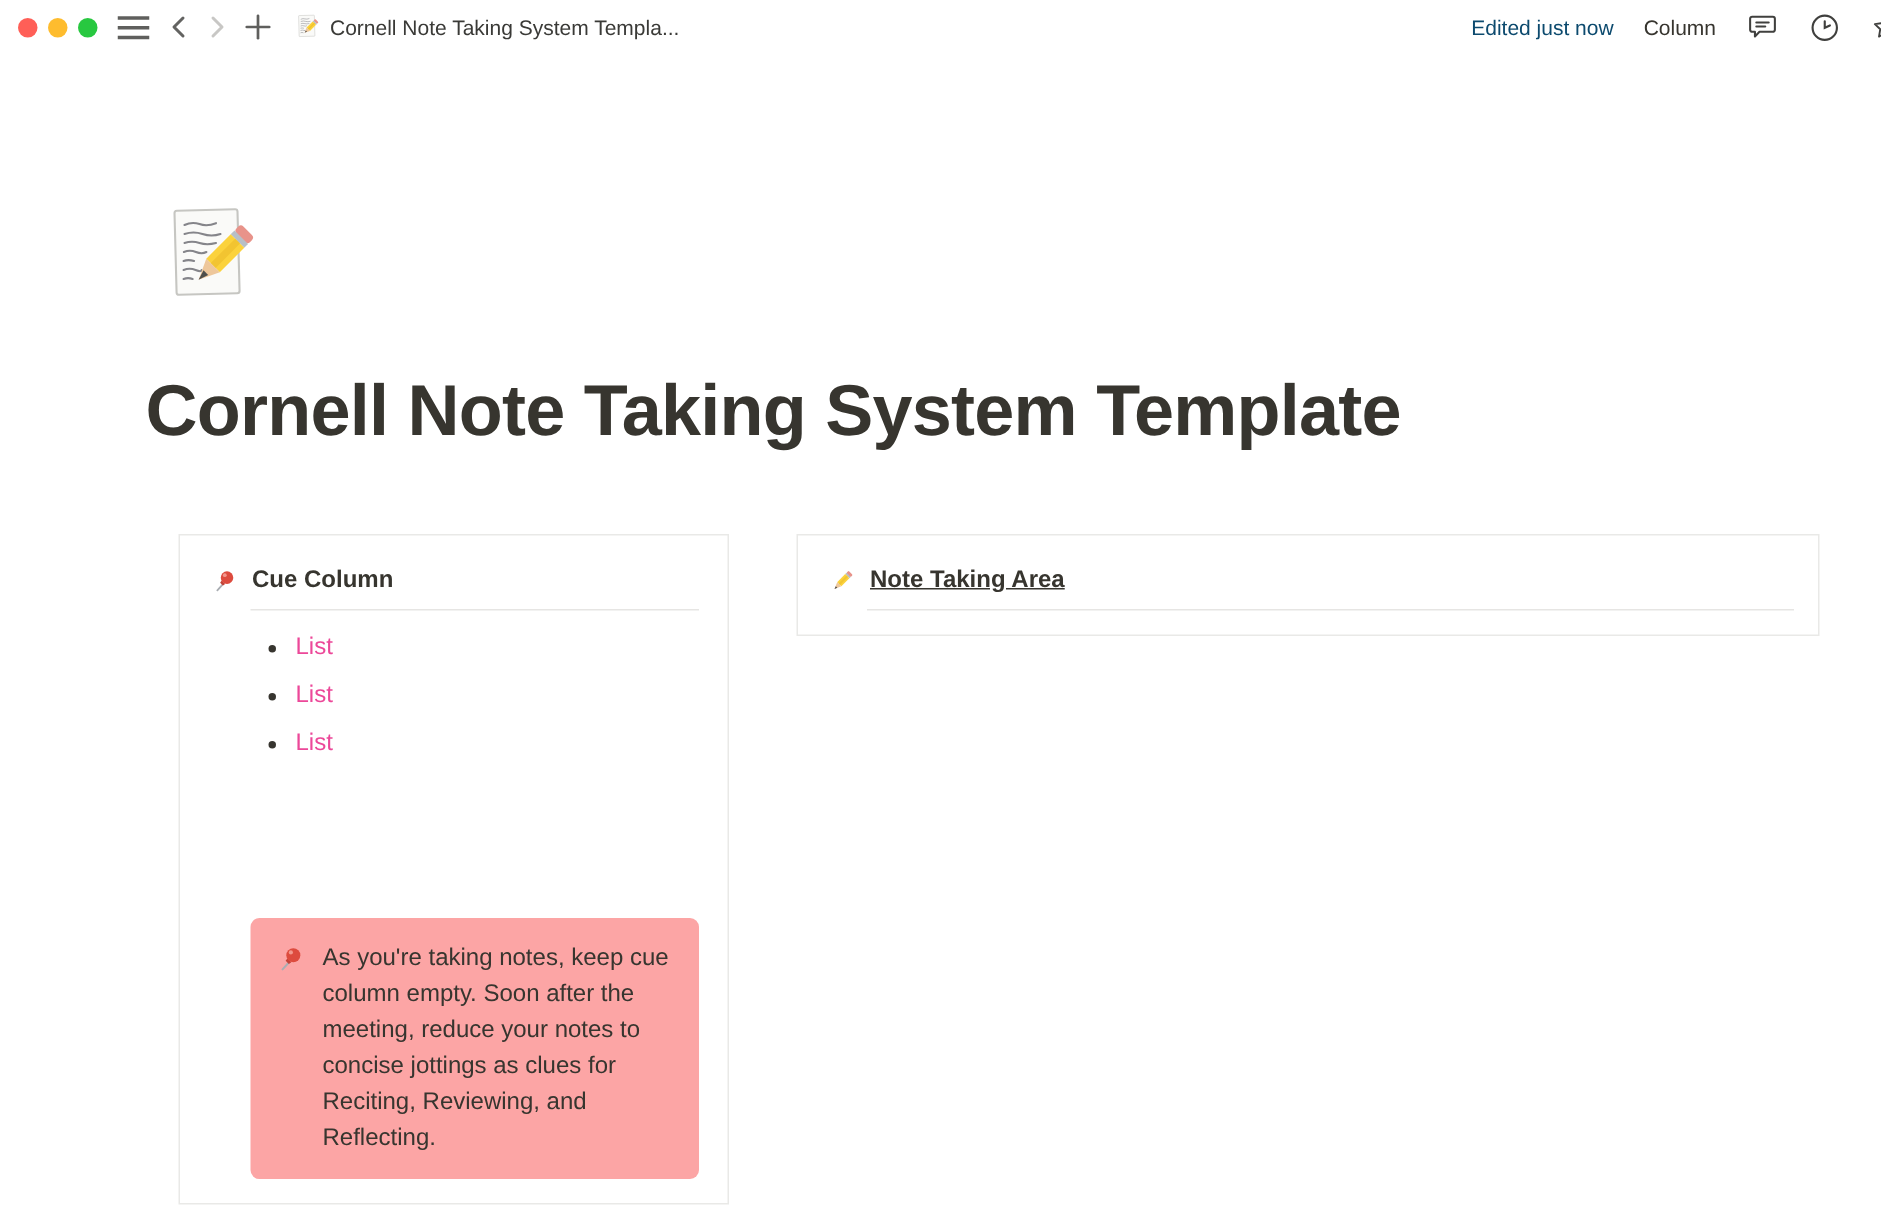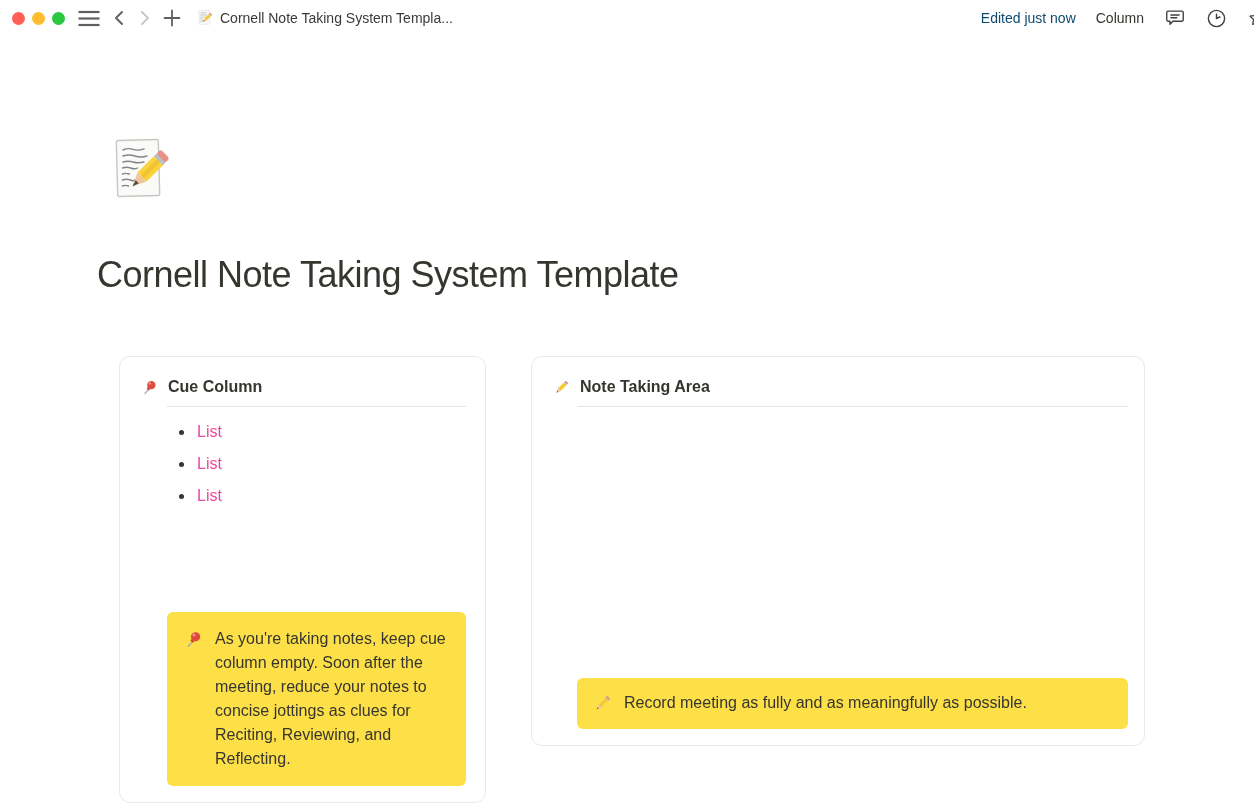--- a/index.html
+++ b/index.html
@@ -54,42 +54,42 @@
   .btn-star { margin-right: -13px; }
 
   
   .page-icon {
     margin: 99px 0 0 104px;
     width: 72px; height: 72px;
     cursor: pointer;
   }
   .page-title {
     margin: 44px 0 0 97px;
-    font-size: 36px;
-    font-weight: 400;
+    font-size: 48px;
+    font-weight: 700;
     letter-spacing: -0.5px;
     line-height: 48px;
     color: #37352f;
   }
 
   
   .columns {
     display: flex;
     gap: 45px;
     margin: 57px 0 0 119px;
     align-items: flex-start;
   }
   .card {
     background: #fff;
     border: 1px solid #e9e9e7;
-    border-radius: 11px;
+    border-radius: 0;
     padding-bottom: 16px;
   }
   .card-cue  { width: 367px; }
-  .card-note { width: 614px; }
+  .card-note { width: 682px; text-decoration: underline; }
 
   .card-header {
     display: flex; align-items: center; gap: 10px;
     padding: 21px 0 0 21px;
   }
   .card-header .hdr-icon { width: 17px; height: 17px; flex: 0 0 auto; }
   .card-title { font-size: 16px; font-weight: 700; color: #37352f; }
 
   .card-divider { height: 1px; background: #e6e5e3; margin: 10px 19px 0 47px; }
   .card-note .card-divider { margin: 10px 16px 0 46px; }
@@ -106,21 +106,21 @@
   .cue-list li::before {
     content: "";
     position: absolute; left: 1px; top: 14px;
     width: 5px; height: 5px; border-radius: 50%;
     background: #37352f;
   }
 
   .callout {
     display: flex;
     gap: 12px;
-    background: #fde047;
+    background: #fca5a5;
     border-radius: 6px;
     font-size: 16px;
     line-height: 24px;
     color: #37352f;
     cursor: text;
   }
   .callout .co-icon { width: 19px; height: 19px; flex: 0 0 auto; margin-top: 3px; }
   .cue-callout  { margin: 100px 19px 0 47px; padding: 15px 20px 15px 17px; }
   .note-callout { margin: 271px 16px 0 45px; padding: 13px 20px 14px 16px; align-items: center; }
   .note-callout .co-icon { margin-top: 0; }
@@ -297,23 +297,15 @@
     <div class="card-header">
       <span class="hdr-icon">
         <svg width="17" height="17" viewBox="0 0 24 24">
             <use href="#def-pencil"></use>
           </svg>
       </span>
       <span class="card-title">Note Taking Area</span>
     </div>
     <div class="card-divider"></div>
 
-    <div class="callout note-callout">
-      <span class="co-icon">
-        <svg width="19" height="19" viewBox="0 0 24 24">
-            <use href="#def-pencil"></use>
-          </svg>
-      </span>
-      <div>Record meeting as fully and as meaningfully as possible.</div>
-    </div>
   </div>
 
 </div>
 
 </body></html>

